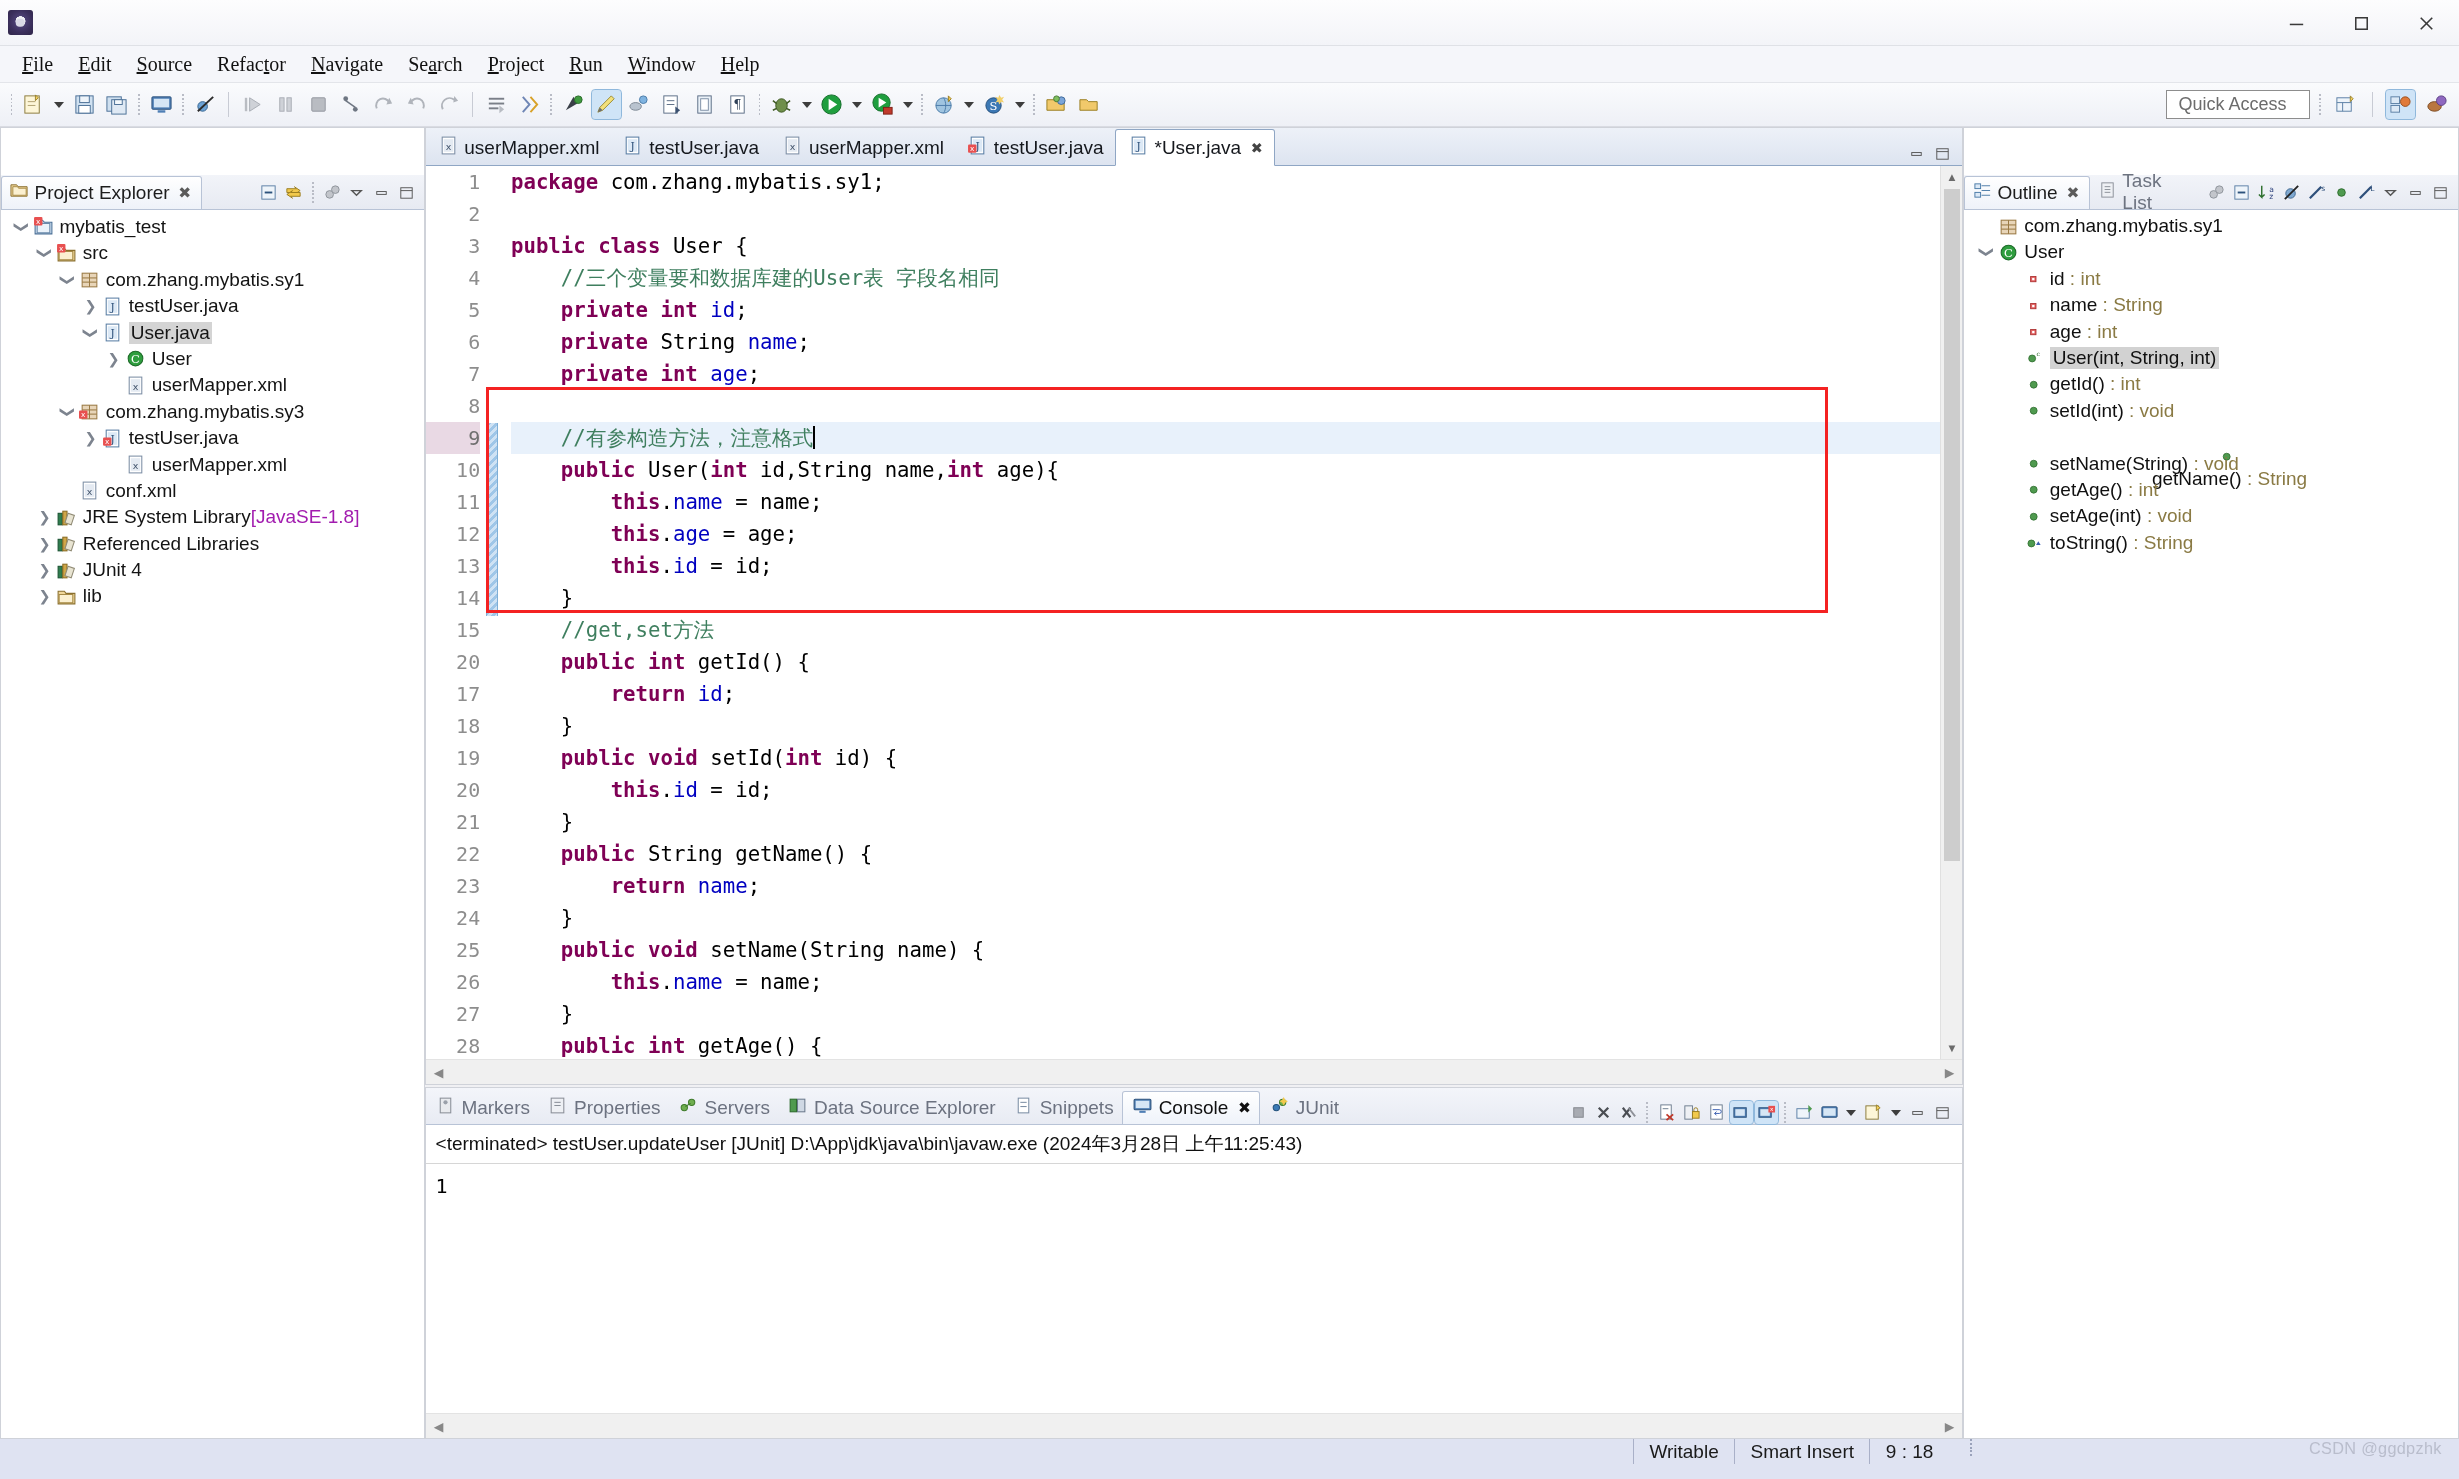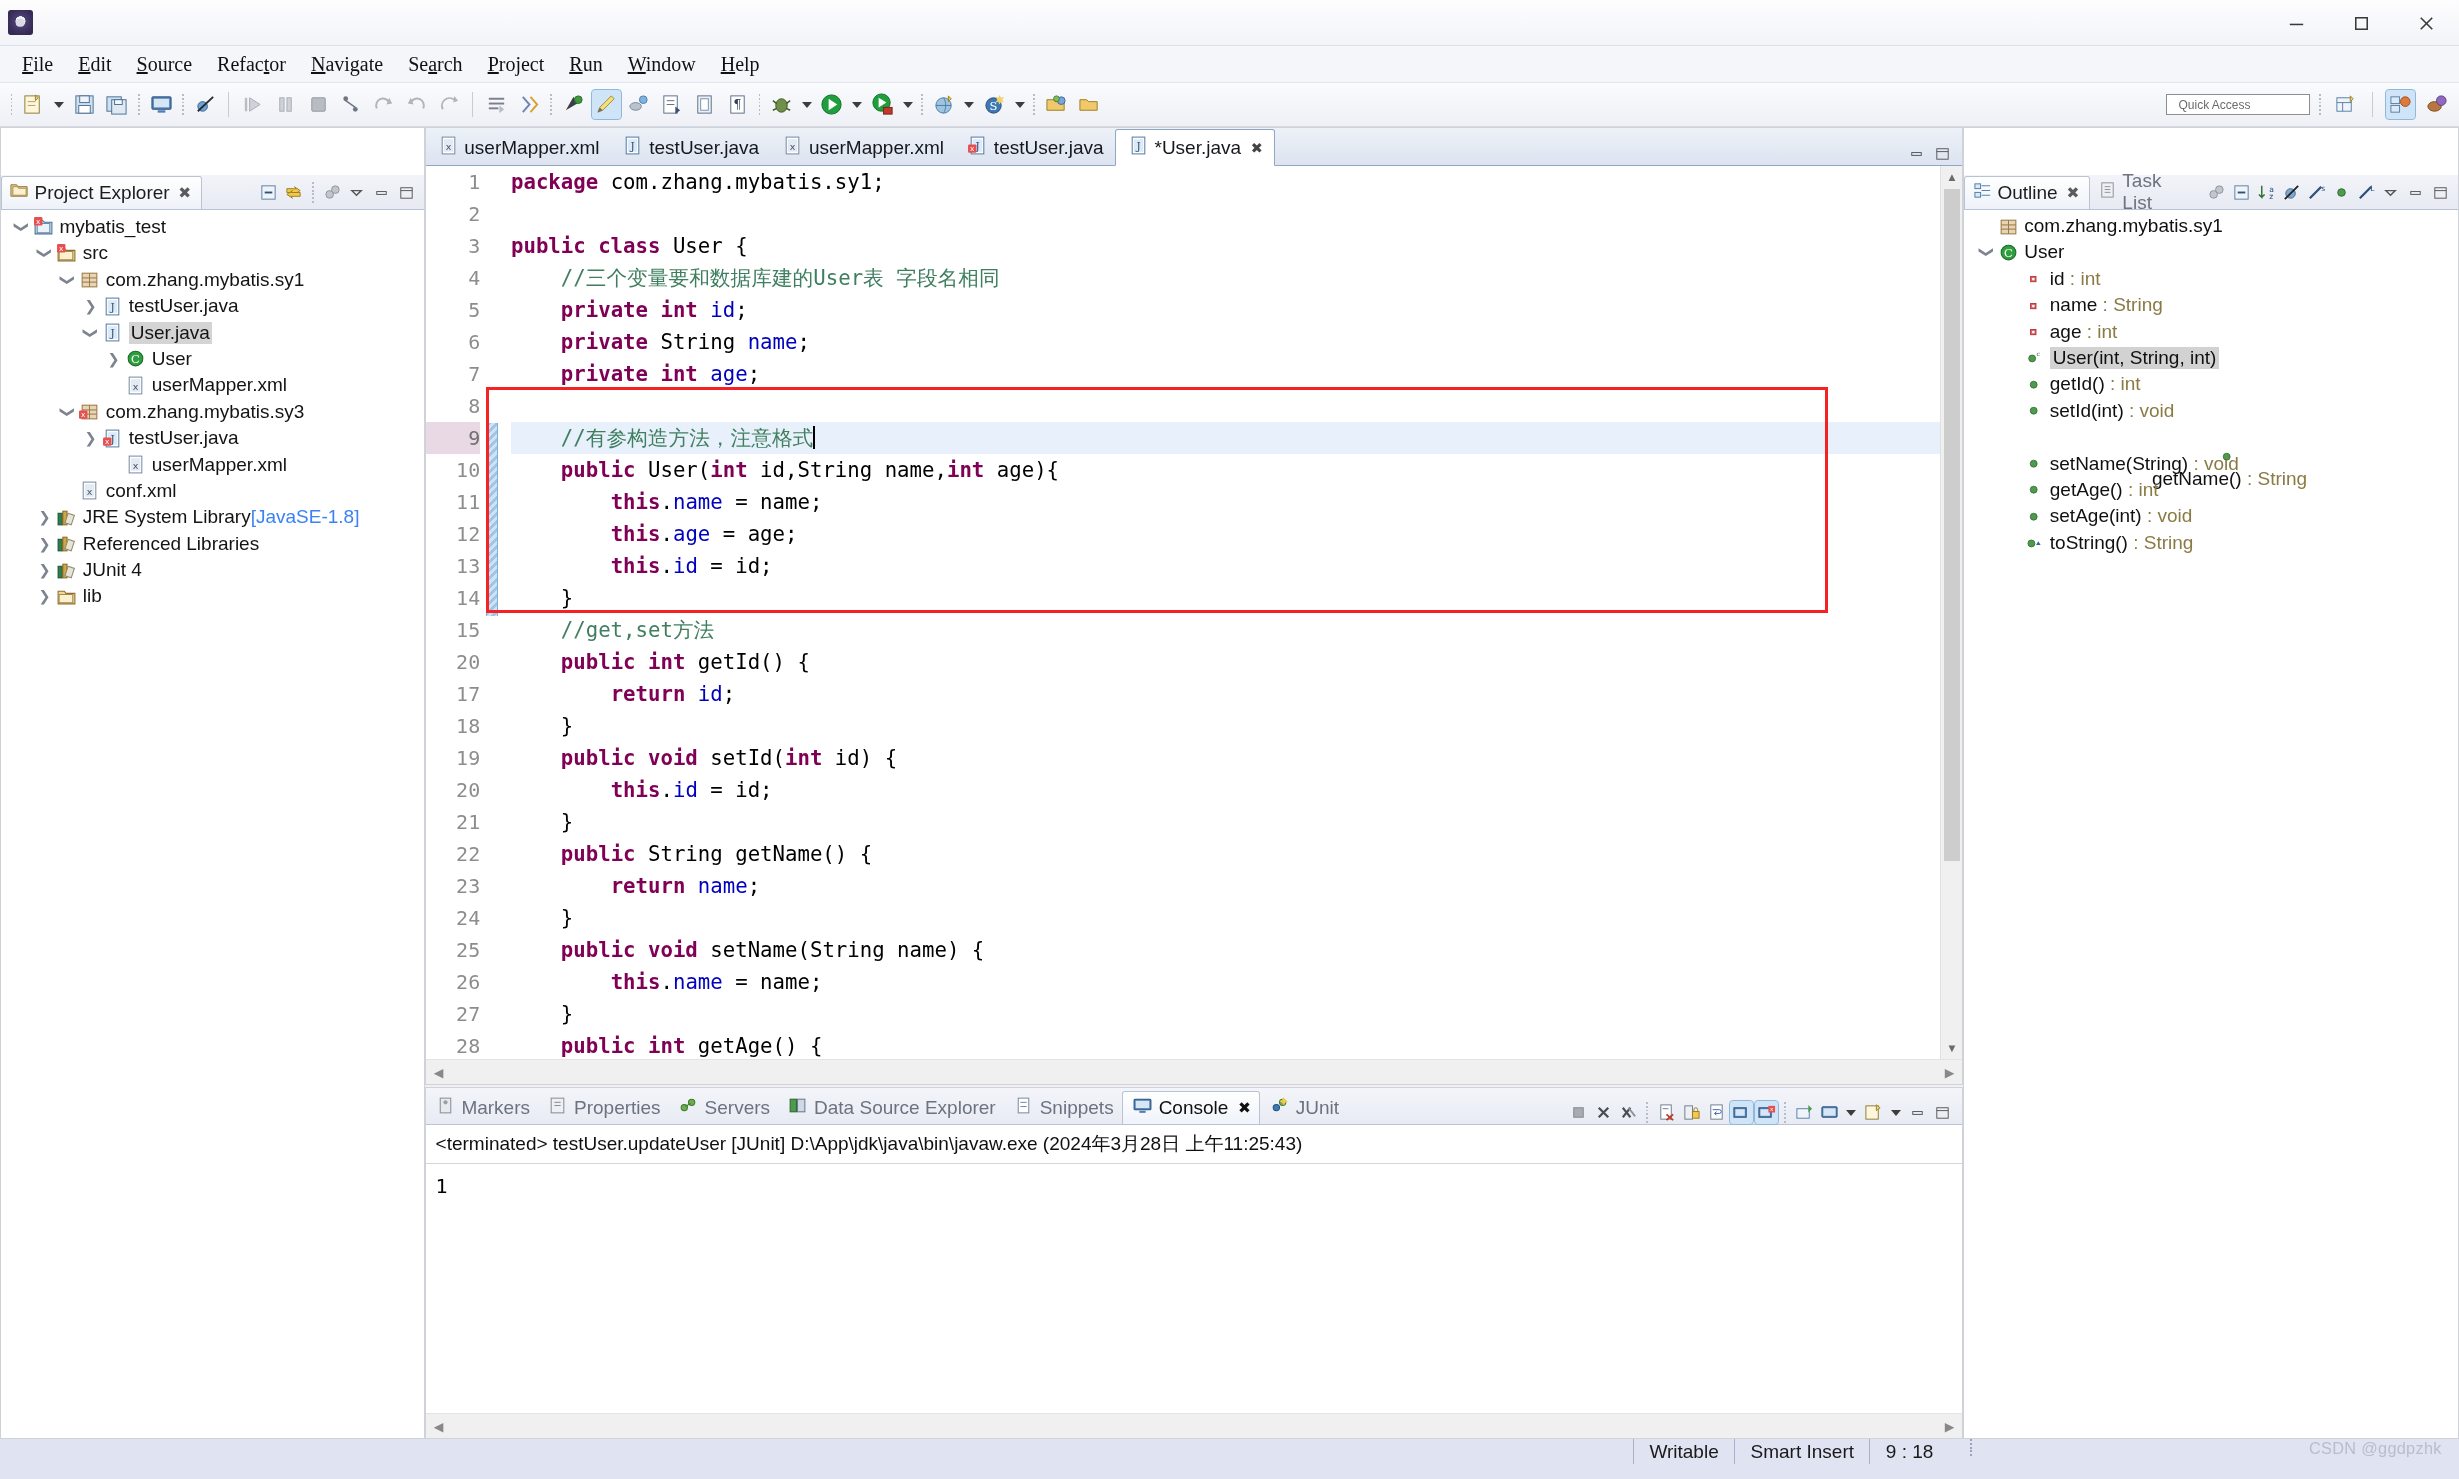--- a/index.html
+++ b/index.html
@@ -89,21 +89,21 @@
   .caret {
     width: 0; height: 0; margin: 0 3.8px;
     border-left: 5.8px solid transparent; border-right: 5.8px solid transparent;
     border-top: 6.7px solid #3d3d3d;
   }
   .quick-access {
     margin-left: auto; display: flex; align-items: center; gap: 3.8px;
   }
   .qa-box {
     border: 1px solid #8d8d8d; background: #fff;
-    font-size: 12px; color: #6c6c6c;
+    font-size: 18px; color: #6c6c6c;
     padding: 2.9px 11.5px; min-width: 144px;
     text-align: left;
   }
 
   
   .body-area {
     flex: 1 1 auto; display: flex; min-height: 0;
     background: #f0f0f3;
   }
   
@@ -144,21 +144,21 @@
 
   
   .explorer { width: 425px; flex: 0 0 425px; }
   .tree { flex: 1 1 auto; overflow: hidden; padding-top: 3.8px; font-size: 19px; }
   .trow {
     display: flex; align-items: center; height: 26.4px;
     white-space: nowrap; padding-right: 3.8px;
   }
   .trow .lbl { color: #141414; }
   .trow .lbl.sel { background: #d4d4d4; padding: 0 1.9px; }
-  .trow .dim { color: #3b82f6; text-align: center; }
+  .trow .dim { color: #a21caf; text-align: center; }
   .twist {
     width: 21px; flex: 0 0 21px; display:flex; align-items:center; justify-content:center;
     color: #7d848f; font-size: 14.4px;
   }
   .ticon { width: 23px; flex: 0 0 23px; margin-right: 4.8px; display:flex; align-items:center; justify-content:center;}
 
   
   .editor-col { flex: 1 1 auto; display: flex; flex-direction: column; min-width:0; }
   .editor-view { flex: 1 1 auto; min-height: 0; }
   .etabbar {

